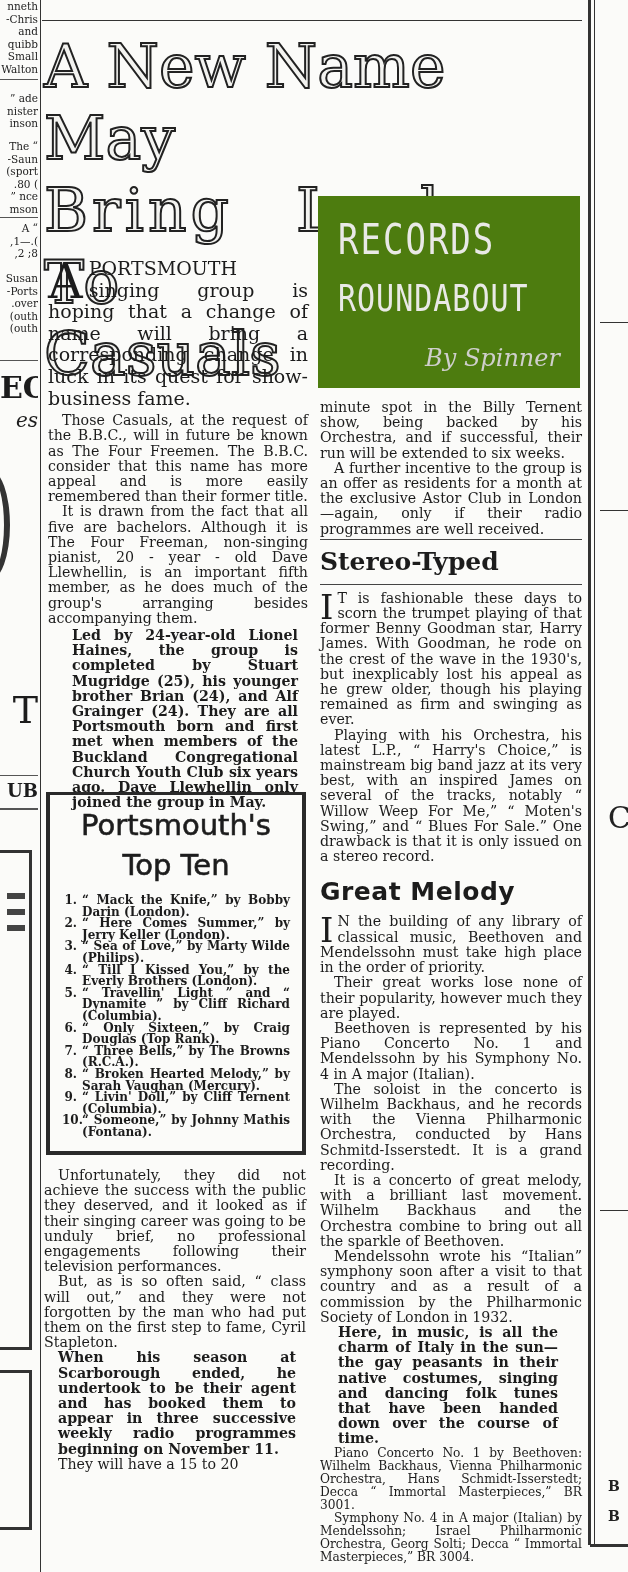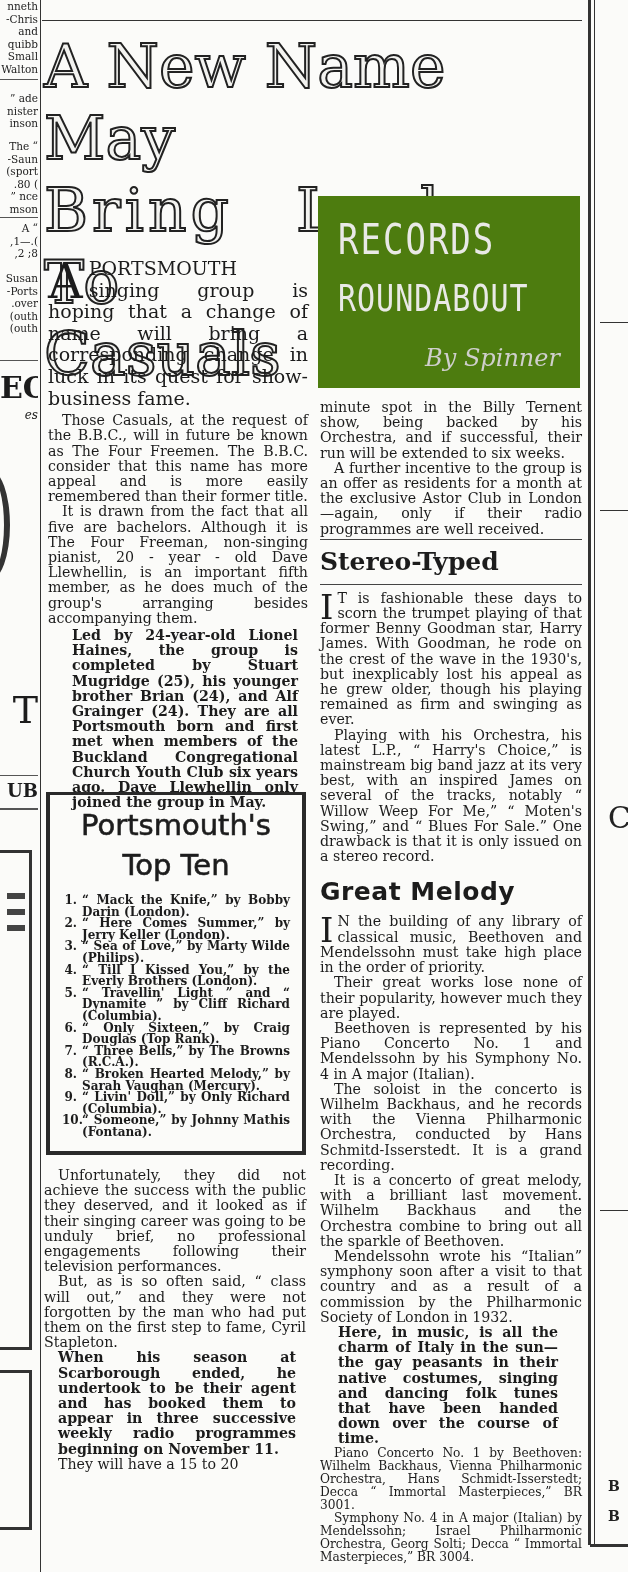--- a/index.html
+++ b/index.html
@@ -83,21 +83,21 @@
 </div>
 <div class="left-frag" style="top:272px;">
   <div>Susan</div>
   <div>Ports-</div>
   <div>over.</div>
   <div>outh)</div>
   <div>outh)</div>
 </div>
 <div class="left-rule" style="top:360px;"></div>
 <div class="left-big" style="top:370px; font-size:30px;">EO</div>
-<div class="left-big" style="top:408px; font-size:12px; font-weight:normal; font-style:italic;">es</div>
+<div class="left-big" style="top:408px; font-size:20px; font-weight:normal; font-style:italic;">es</div>
 <div style="position:absolute; left:-30px; top:470px; width:40px; height:110px; border:6px solid #333; border-radius:50%;"></div>
 <div class="left-big" style="top:688px; font-size:38px; font-weight:normal;">T</div>
 <div class="left-rule" style="top:775px;"></div>
 <div class="left-big" style="top:780px; font-size:18px;">UB</div>
 <div class="left-rule" style="top:808px; border-top-width:2px;"></div>
 <div class="left-box" style="top:850px; height:500px;">
   <div style="position:absolute; right:4px; top:40px; width:18px; height:6px; background:#444;"></div>
   <div style="position:absolute; right:4px; top:56px; width:18px; height:6px; background:#444;"></div>
   <div style="position:absolute; right:4px; top:72px; width:18px; height:6px; background:#444;"></div>
 </div>
@@ -167,21 +167,21 @@
     <li>
         <span class="num">7.</span>
         <span class="txt">“ Three Bells,” by The Browns (R.C.A.).</span>
       </li>
     <li>
         <span class="num">8.</span>
         <span class="txt">“ Broken Hearted Melody,” by Sarah Vaughan (Mercury).</span>
       </li>
     <li>
         <span class="num">9.</span>
-        <span class="txt">“ Livin' Doll,” by Only Richard (Columbia).</span>
+        <span class="txt">“ Livin' Doll,” by Cliff Ternent (Columbia).</span>
       </li>
     <li>
         <span class="num">10.</span>
         <span class="txt">“ Someone,” by Johnny Mathis (Fontana).</span>
       </li>
   </ol>
 </div>
 
 <div class="col" style="left:44px; top:1168px; width:262px;">
   <p>Unfortunately, they did not achieve the success with the public they deserved, and it looked as if their singing career was going to be unduly brief, no professional engagements following their television performances.</p>

